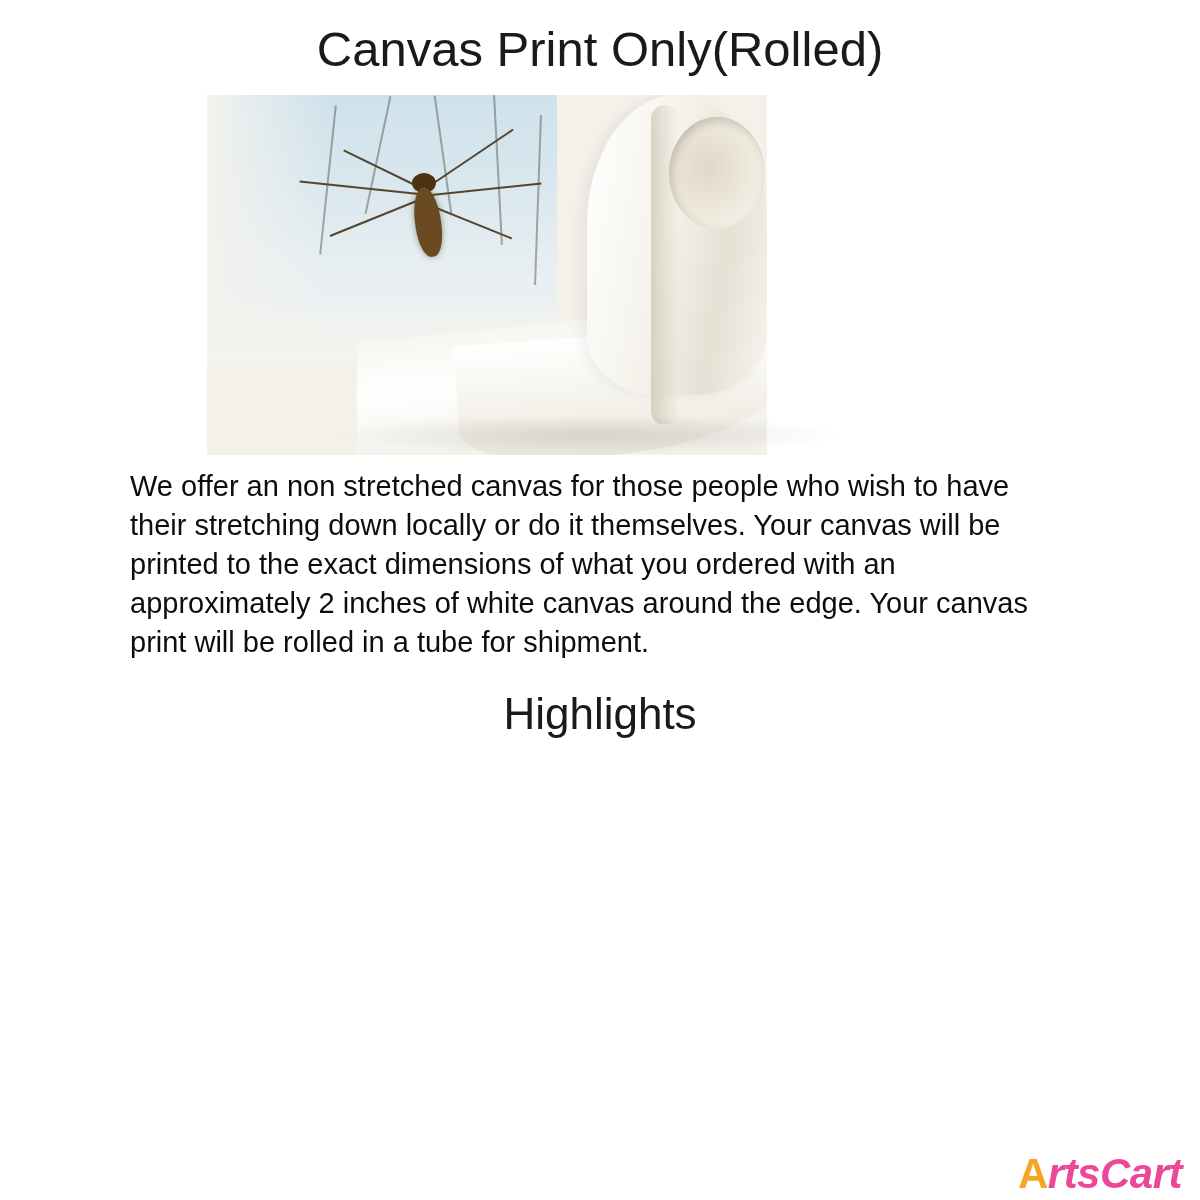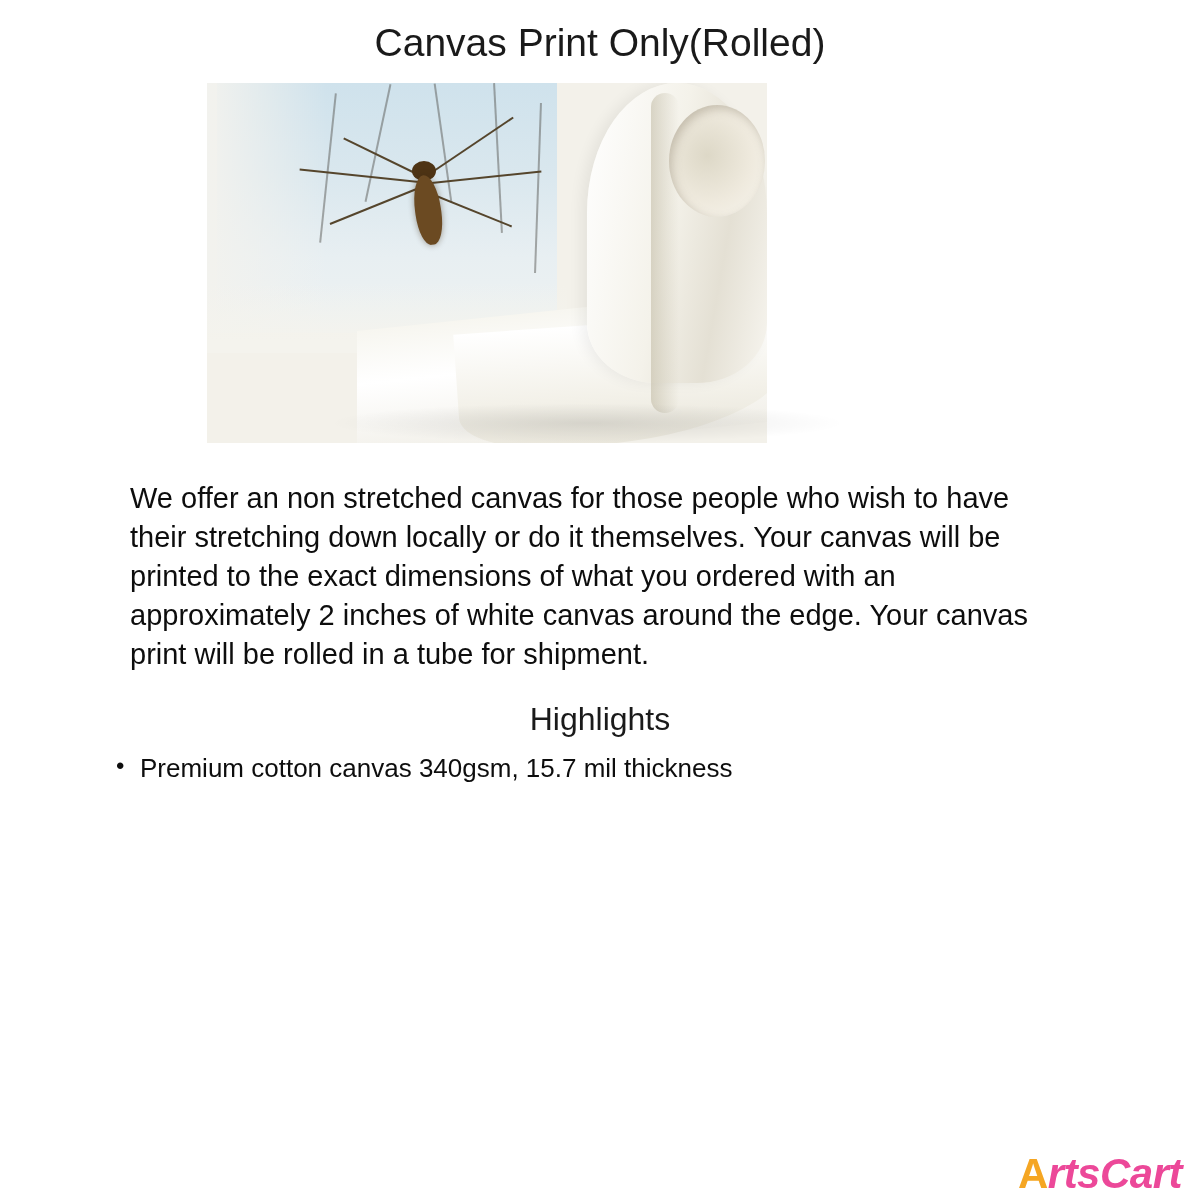--- a/index.html
+++ b/index.html
@@ -16,21 +16,21 @@
     position: relative;
   }
   .page {
     width: 1200px;
     height: 1200px;
     position: relative;
     box-sizing: border-box;
   }
   .title {
     text-align: center;
-    font-size: 39px;
+    font-size: 49px;
     font-weight: 400;
     letter-spacing: 0px;
     margin: 20px 0 0 0;
     line-height: 1.2;
     color: #1a1a1a;
   }
   .hero {
     width: 786px;
     height: 360px;
     margin: 16px auto 0 auto;
@@ -175,29 +175,29 @@
     position: absolute;
     left: 120px;
     top: 320px;
     width: 520px;
     height: 40px;
     background: radial-gradient(ellipse at center, rgba(0,0,0,0.10) 0%, rgba(0,0,0,0) 70%);
   }
 
   .body-text {
     width: 940px;
-    margin: 36px auto 0 auto;
+    margin: 12px auto 0 auto;
     font-size: 29px;
     line-height: 1.35;
     color: #0d0d0d;
     text-align: left;
   }
   .section-title {
     text-align: center;
-    font-size: 32px;
+    font-size: 44px;
     font-weight: 400;
     margin: 26px 0 14px 0;
     color: #1a1a1a;
   }
   ul.highlights {
     list-style: none;
     margin: 0 auto;
     padding: 0;
     width: 980px;
   }
@@ -279,21 +279,20 @@
       <div class="hero-right-white"></div>
       <div class="hero-shadow"></div>
     </div>
   </div>
 
   <p class="body-text">We offer an non stretched canvas for those people who wish to have their stretching down locally or do it themselves. Your canvas will be printed to the exact dimensions of what you ordered with an approximately 2 inches of white canvas around the edge. Your canvas print will be rolled in a tube for shipment.</p>
 
   <h2 class="section-title">Highlights</h2>
 
   <ul class="highlights">
-    <li>Premium cotton canvas 340gsm, 15.7 mil thickness</li>
   </ul>
 
   <div class="logo">
     <span class="a-mark">A</span>
     <span class="rest">rtsCart</span>
   </div>
 
 </div>
 
 </body></html>

